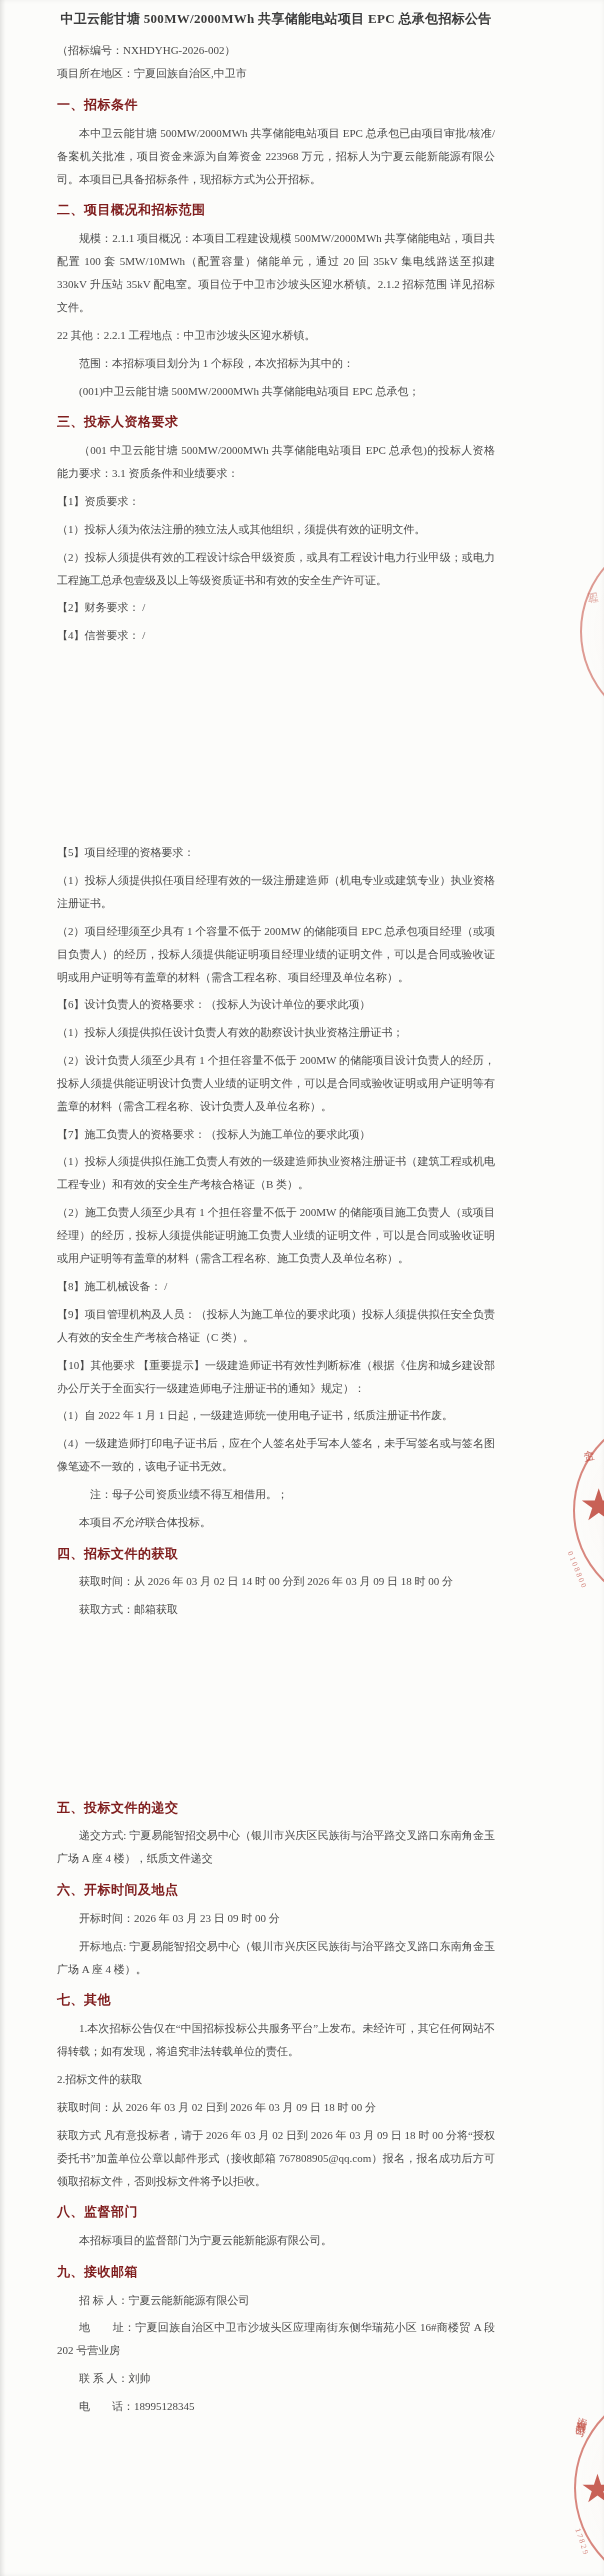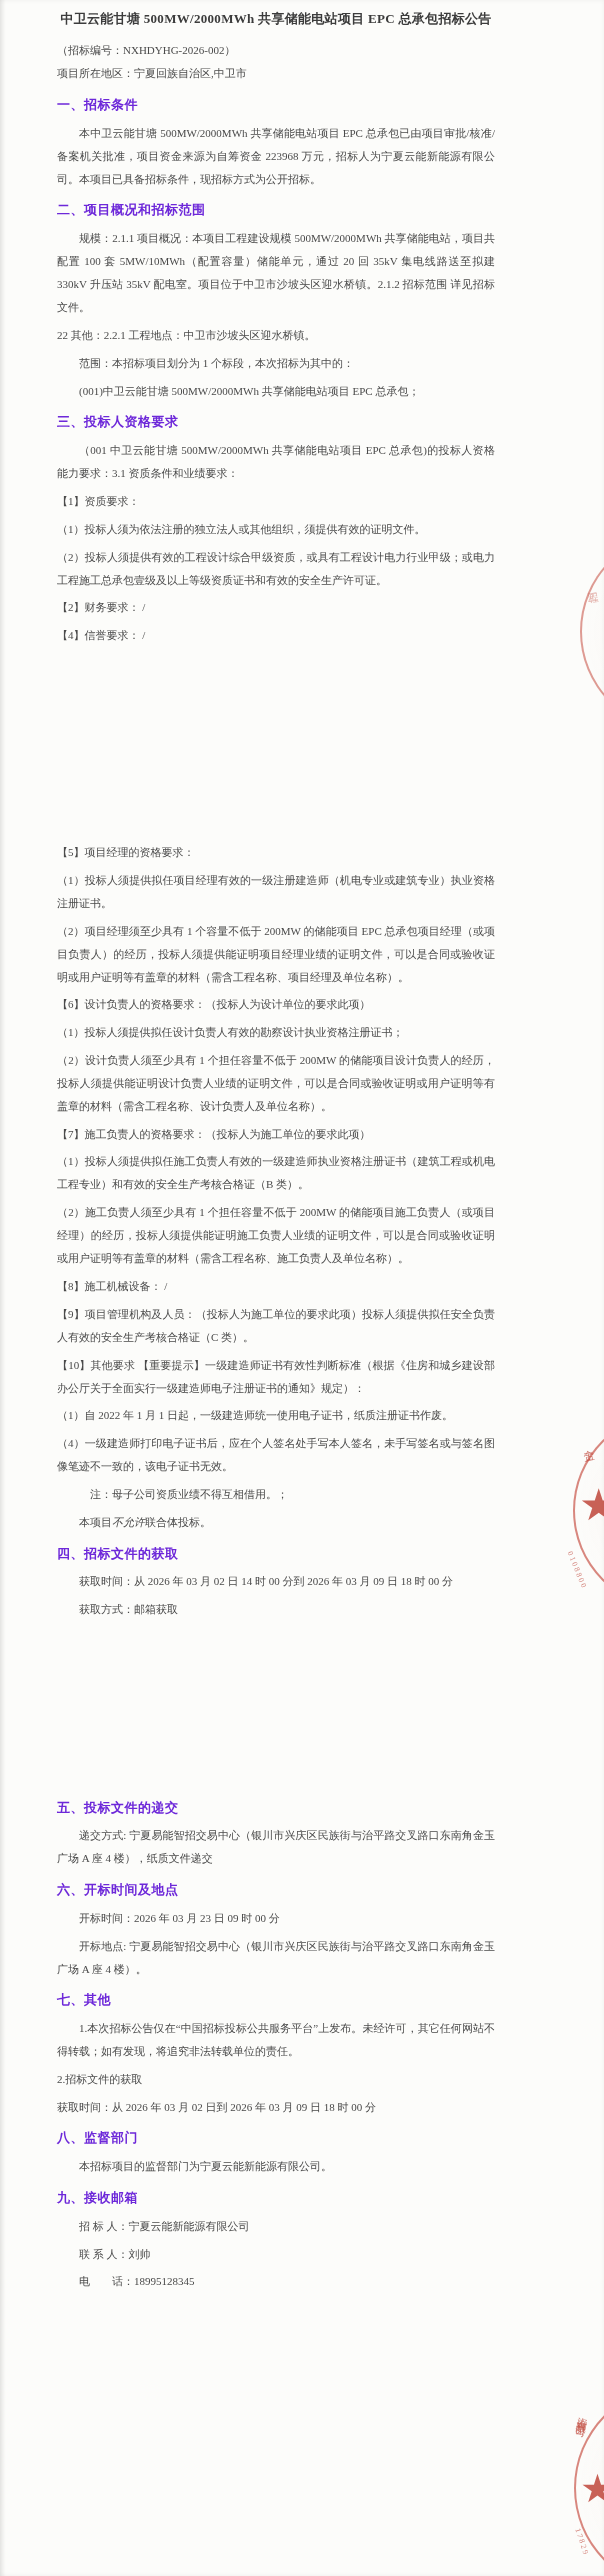--- a/index.html
+++ b/index.html
@@ -21,21 +21,21 @@
     position:absolute;left:57px;top:0;width:438px;
     font-size:11px;line-height:23px;text-align:justify;
   }
   .doc-title{
     margin-top:7.7px;text-align:center;font-size:13px;line-height:21px;
     color:#3c3c3c;font-weight:600;letter-spacing:0.3px;
   }
   .doc-subtitle{margin-top:10.6px;text-align:left;font-size:11px;color:#4a4a4a;}
   .region{margin-top:31px;}
   .h{
-    font-size:13px;font-weight:bold;color:#6d28d9;
+    font-size:13px;font-weight:bold;color:#7f1d1d;
     line-height:25px;margin:6.7px 0 4.8px 0;text-align:left;letter-spacing:0.5px;
   }
   .p{margin:0 0 4.8px 0;text-indent:2em;}
   .pf{margin:0 0 4.8px 0;text-indent:0;}
   .pn{margin:0 0 4.8px 0;text-indent:3em;}
   .gap1{height:189px;}
   .gap2{height:162px;}
   .em-i{font-style:italic;}
   
   .seal{
@@ -110,26 +110,28 @@
     <div class="p">递交方式: 宁夏易能智招交易中心（银川市兴庆区民族街与治平路交叉路口东南角金玉广场 A 座 4 楼），纸质文件递交</div>
 
     <div class="h">六、开标时间及地点</div>
     <div class="p">开标时间：2026 年 03 月 23 日 09 时 00 分</div>
     <div class="p">开标地点: 宁夏易能智招交易中心（银川市兴庆区民族街与治平路交叉路口东南角金玉广场 A 座 4 楼）。</div>
 
     <div class="h">七、其他</div>
     <div class="p">1.本次招标公告仅在“中国招标投标公共服务平台”上发布。未经许可，其它任何网站不得转载；如有发现，将追究非法转载单位的责任。</div>
     <div class="pf">2.招标文件的获取</div>
     <div class="pf">获取时间：从 2026 年 03 月 02 日到 2026 年 03 月 09 日 18 时 00 分</div>
+    <div class="pf">获取方式 凡有意投标者，请于 2026 年 03 月 02 日到 2026 年 03 月 09 日 18 时 00 分将“授权委托书”加盖单位公章以邮件形式（接收邮箱 767808905@qq.com）报名，报名成功后方可领取招标文件，否则投标文件将予以拒收。</div>
 
     <div class="h">八、监督部门</div>
     <div class="p">本招标项目的监督部门为宁夏云能新能源有限公司。</div>
 
     <div class="h">九、接收邮箱</div>
     <div class="p">招 标 人：宁夏云能新能源有限公司</div>
+    <div class="p">地　　址：宁夏回族自治区中卫市沙坡头区应理南街东侧华瑞苑小区 16#商楼贸 A 段 202 号营业房</div>
     <div class="p">联 系 人：刘帅</div>
     <div class="p">电　　话：18995128345</div>
 
   </div>
 
   <div class="seal" style="left:580px;top:532px;width:195px;height:195px;"></div>
   <span class="seal-frag seal-ring-text faint" style="left:584px;top:584px;transform:rotate(-8deg);">工程</span>
 
   <div class="seal" style="left:573px;top:1412px;width:193px;height:193px;border-color:rgba(192,57,43,.6);"></div>
   <span class="seal-frag seal-ring-text" style="left:579px;top:1442px;transform:rotate(-12deg);">合工</span>

